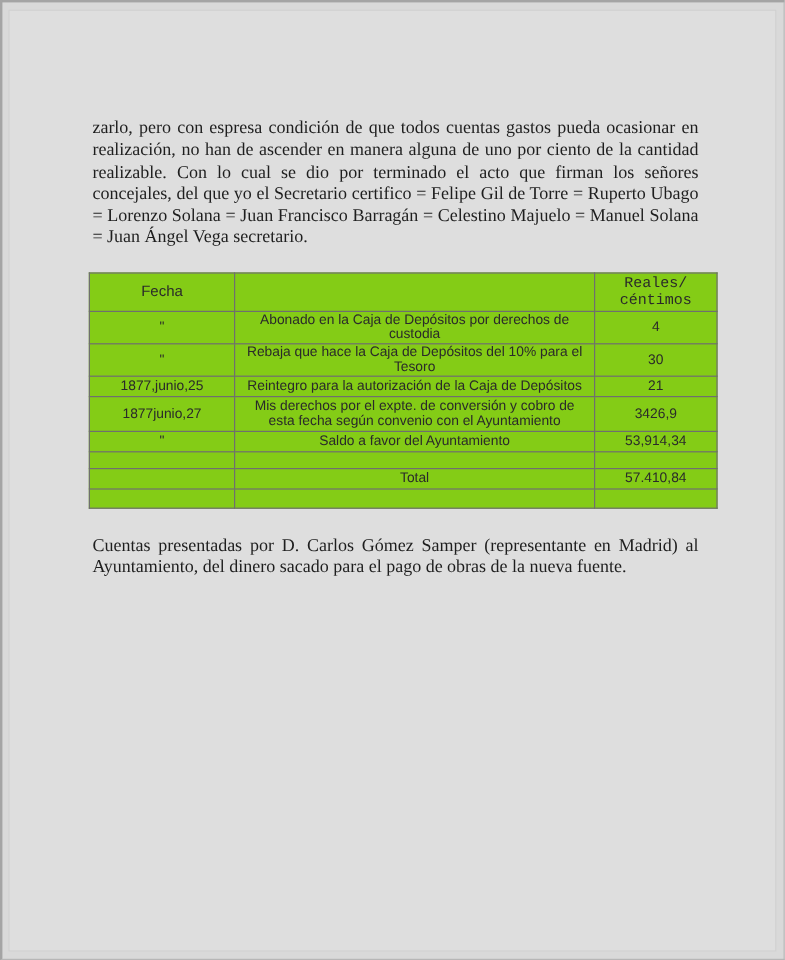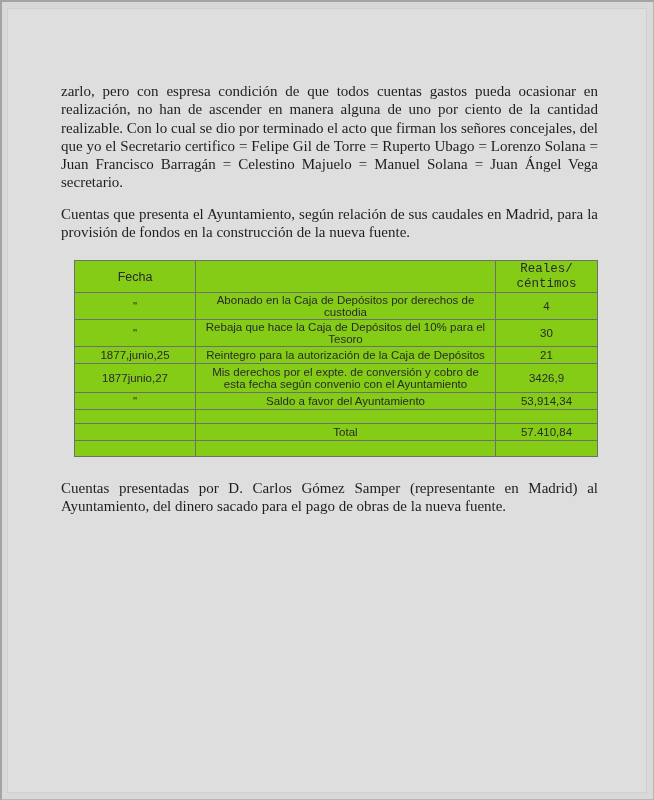--- a/index.html
+++ b/index.html
@@ -23,21 +23,21 @@
     border: 1px solid #d0d0d0;
   }
   .content {
     position: absolute;
     left: 59px;
     top: 80px;
     width: 537px;
     color: #1e1e1e;
   }
   .para {
-    margin: 0;
+    margin: 16px;
     font-size: 15px;
     line-height: 18.3px;
     text-align: justify;
   }
   .para-gap { margin-top: 13px; }
   .para-after-table { margin-top: 22px; }
 
   table.accounts {
     border-collapse: collapse;
     table-layout: fixed;
@@ -74,21 +74,20 @@
 <body>
 
 <div class="page">
   <div class="sheet"></div>
 
   <div class="content">
 
     <p class="para">zarlo, pero con espresa condición de que todos cuentas gastos pueda ocasionar en realización, no han de ascender en manera alguna de uno por ciento de la cantidad realizable. Con lo cual se dio por terminado el acto que firman los señores concejales, del que yo el Secretario certifico = Felipe Gil de Torre = Ruperto Ubago = Lorenzo Solana = Juan Francisco Barragán = Celestino Majuelo = Manuel Solana = Juan Ángel Vega secretario.</p>
 
 
-    <p class="para para-gap">Cuentas que presenta el Ayuntamiento, según relación de sus caudales en Madrid, para la provisión de fondos en la construcción de la nueva fuente.</p>
 
     <table class="accounts">
       <colgroup>
         <col class="col-fecha">
         <col class="col-concepto">
         <col class="col-importe">
       </colgroup>
       <tbody>
         <tr class="h-header">
           <td class="header-cell">Fecha</td>

